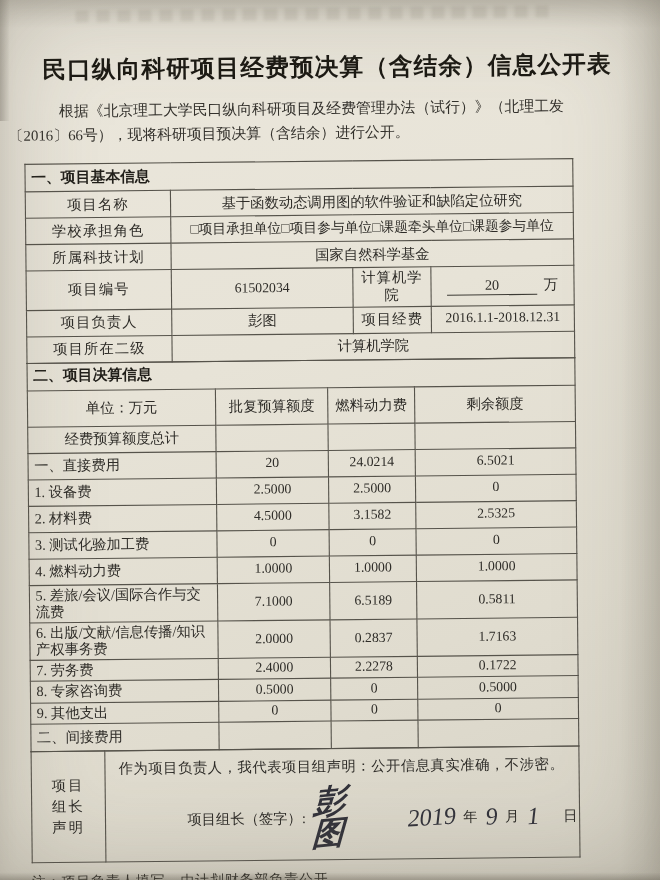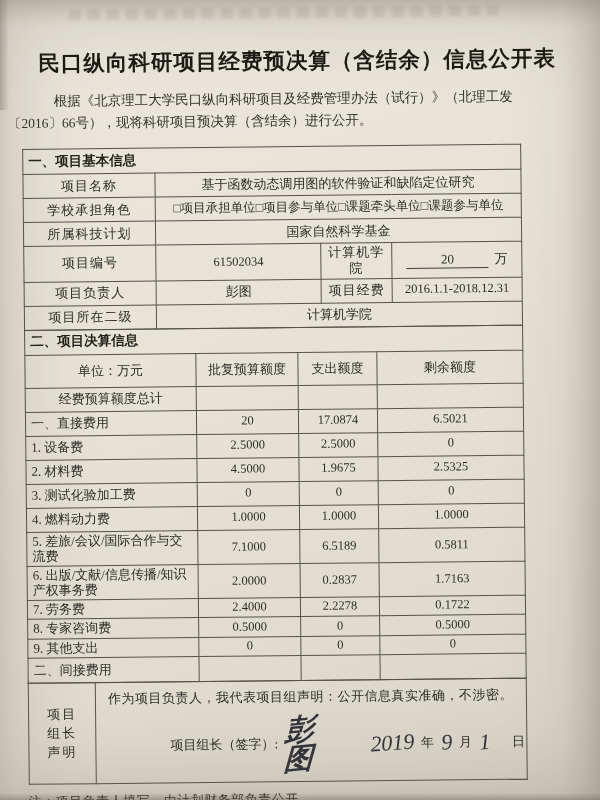--- a/index.html
+++ b/index.html
@@ -125,45 +125,45 @@
           <col style="width:79px">
           <col style="width:146px">
         </colgroup>
       <tbody>
           <tr class="sec-header">
         <td colspan="4">二、项目决算信息</td>
       </tr>
       <tr class="colhead">
         <td>单位：万元</td>
         <td>批复预算额度</td>
-        <td>支出额度</td>
+        <td>燃料动力费</td>
         <td>剩余额度</td>
       </tr>
       <tr>
         <td class="center-label">经费预算额度总计</td>
         <td class="num"></td>
         <td class="num"></td>
         <td class="num"></td>
       </tr>
       <tr>
         <td class="rowlabel">一、直接费用</td>
         <td class="num">20</td>
-        <td class="num">17.0874</td>
+        <td class="num">24.0214</td>
         <td class="num">6.5021</td>
       </tr>
       <tr>
         <td class="rowlabel">1. 设备费</td>
         <td class="num">2.5000</td>
         <td class="num">2.5000</td>
         <td class="num">0</td>
       </tr>
       <tr>
         <td class="rowlabel">2. 材料费</td>
         <td class="num">4.5000</td>
-        <td class="num">1.9675</td>
+        <td class="num">3.1582</td>
         <td class="num">2.5325</td>
       </tr>
       <tr>
         <td class="rowlabel">3. 测试化验加工费</td>
         <td class="num">0</td>
         <td class="num">0</td>
         <td class="num">0</td>
       </tr>
       <tr>
         <td class="rowlabel">4. 燃料动力费</td>

